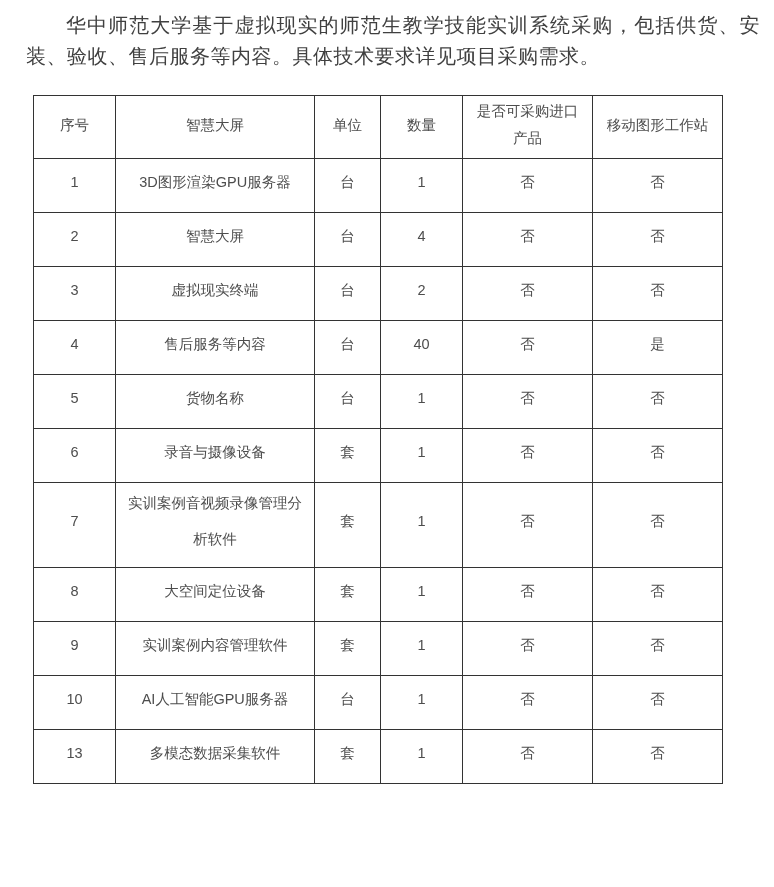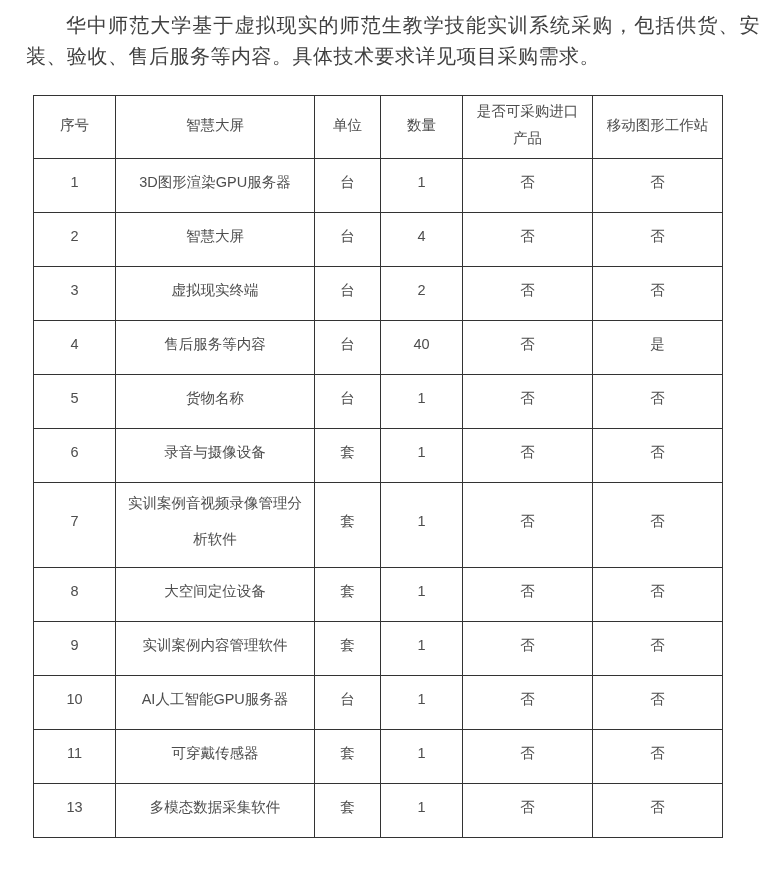--- a/index.html
+++ b/index.html
@@ -154,28 +154,20 @@
       </tr>
       <tr>
         <td>10</td>
         <td>AI人工智能GPU服务器</td>
         <td>台</td>
         <td>1</td>
         <td>否</td>
         <td>否</td>
       </tr>
       <tr>
-        <td>11</td>
-        <td>可穿戴传感器</td>
-        <td>套</td>
-        <td>1</td>
-        <td>否</td>
-        <td>否</td>
-      </tr>
-      <tr>
         <td>13</td>
         <td>多模态数据采集软件</td>
         <td>套</td>
         <td>1</td>
         <td>否</td>
         <td>否</td>
       </tr>
     </tbody>
 </table>
 

